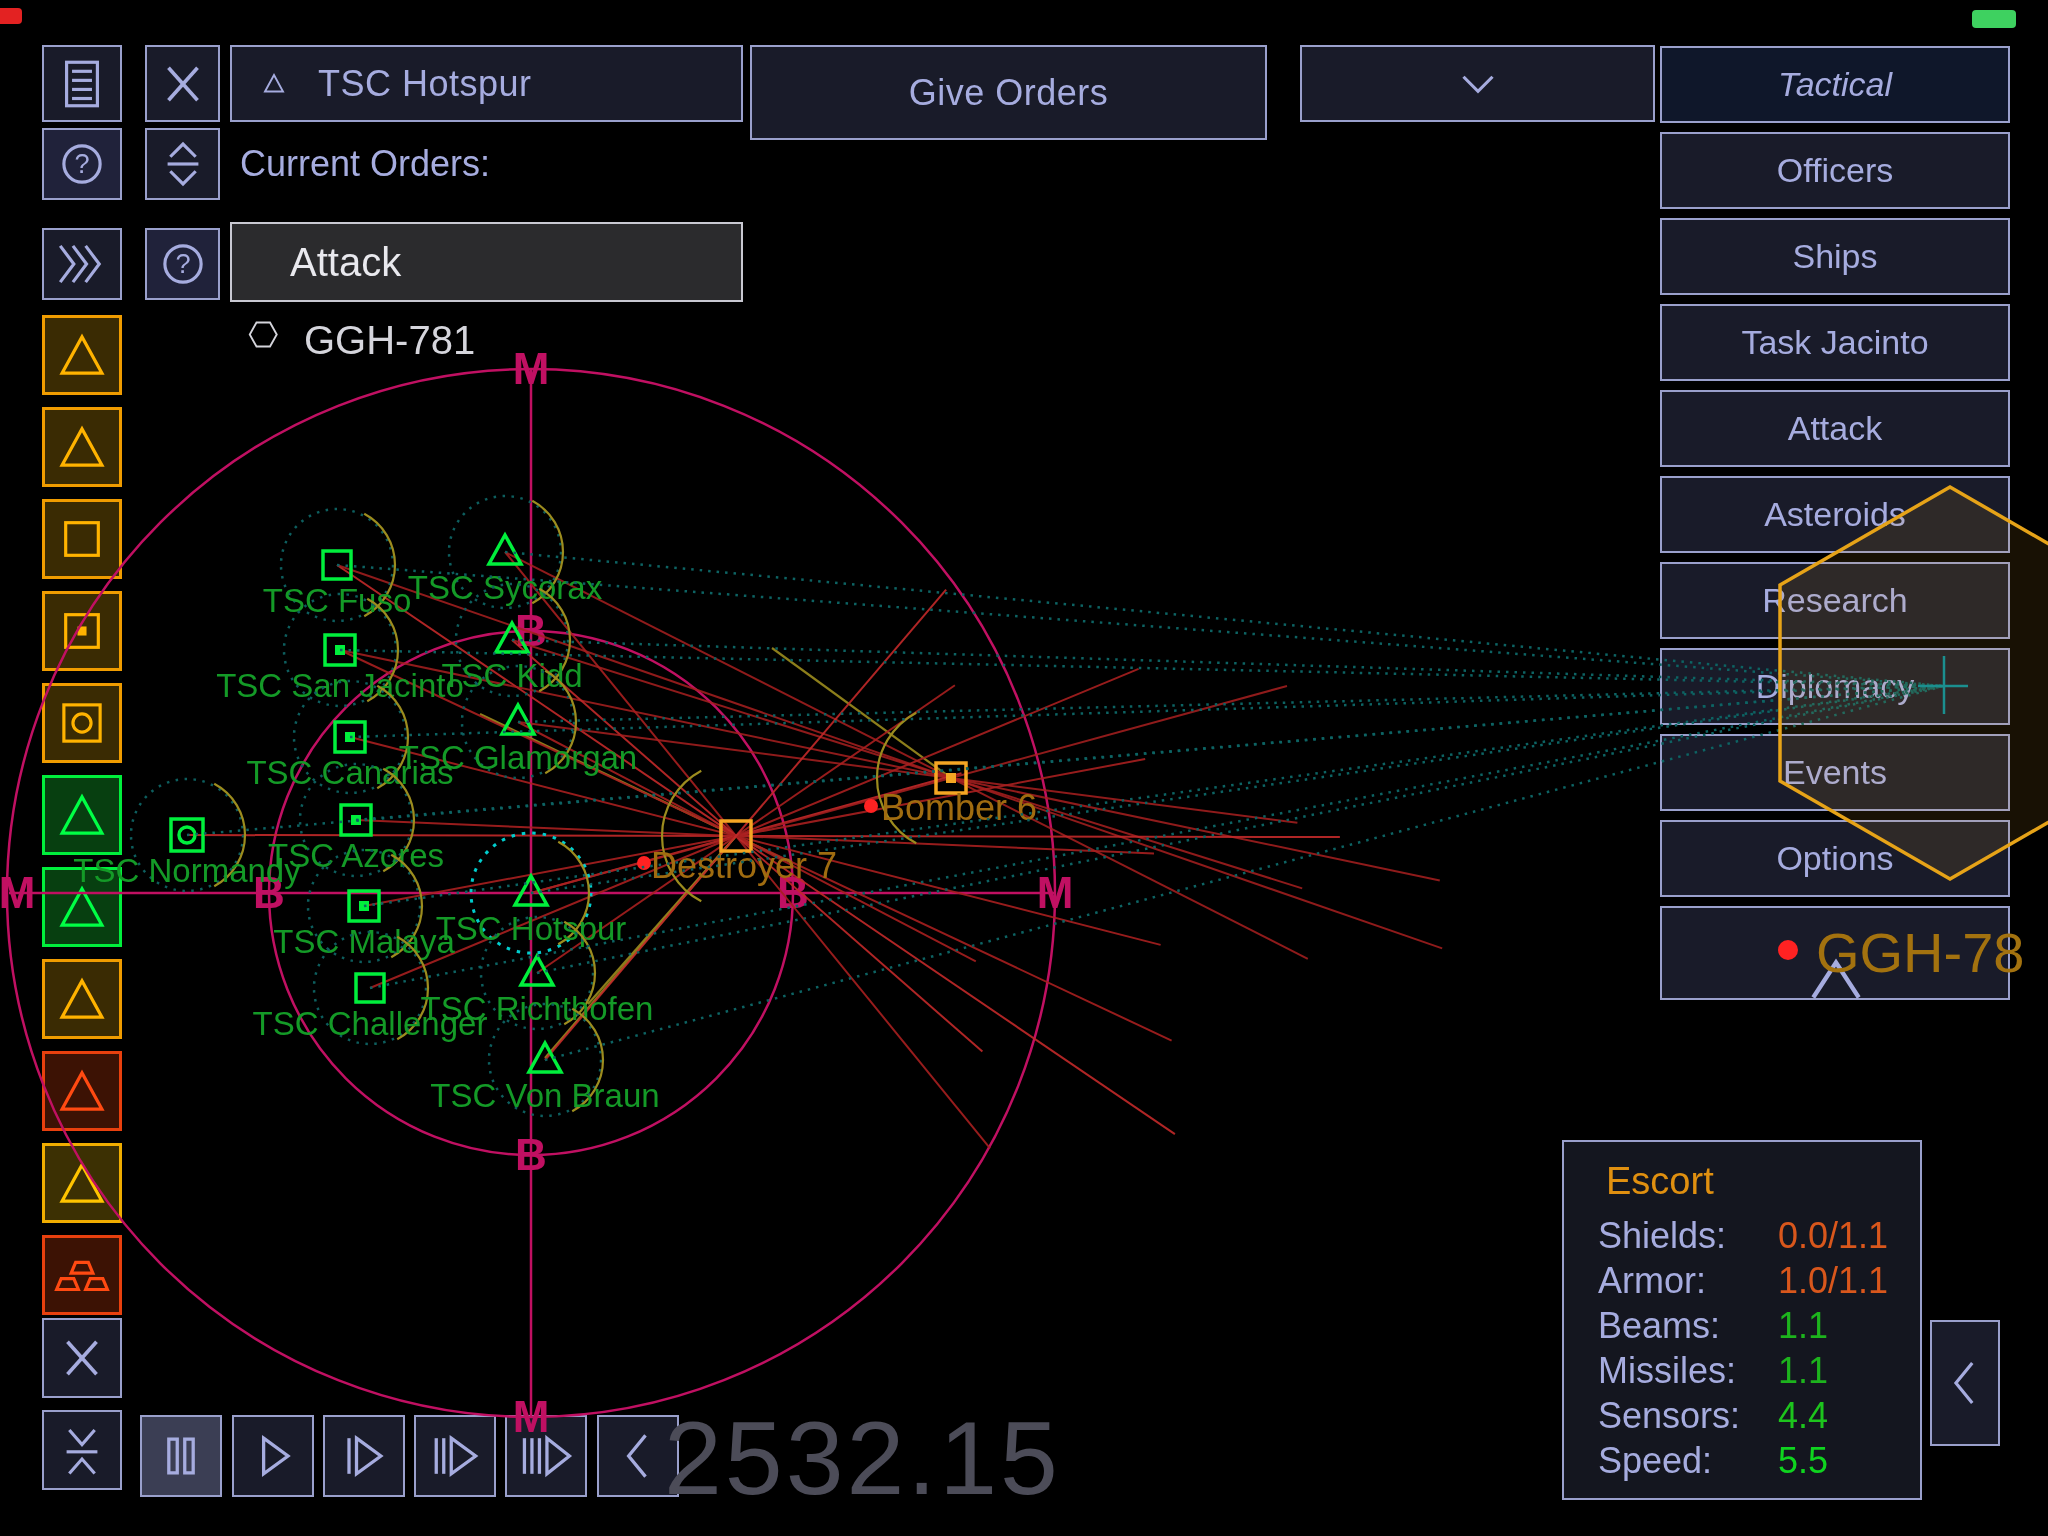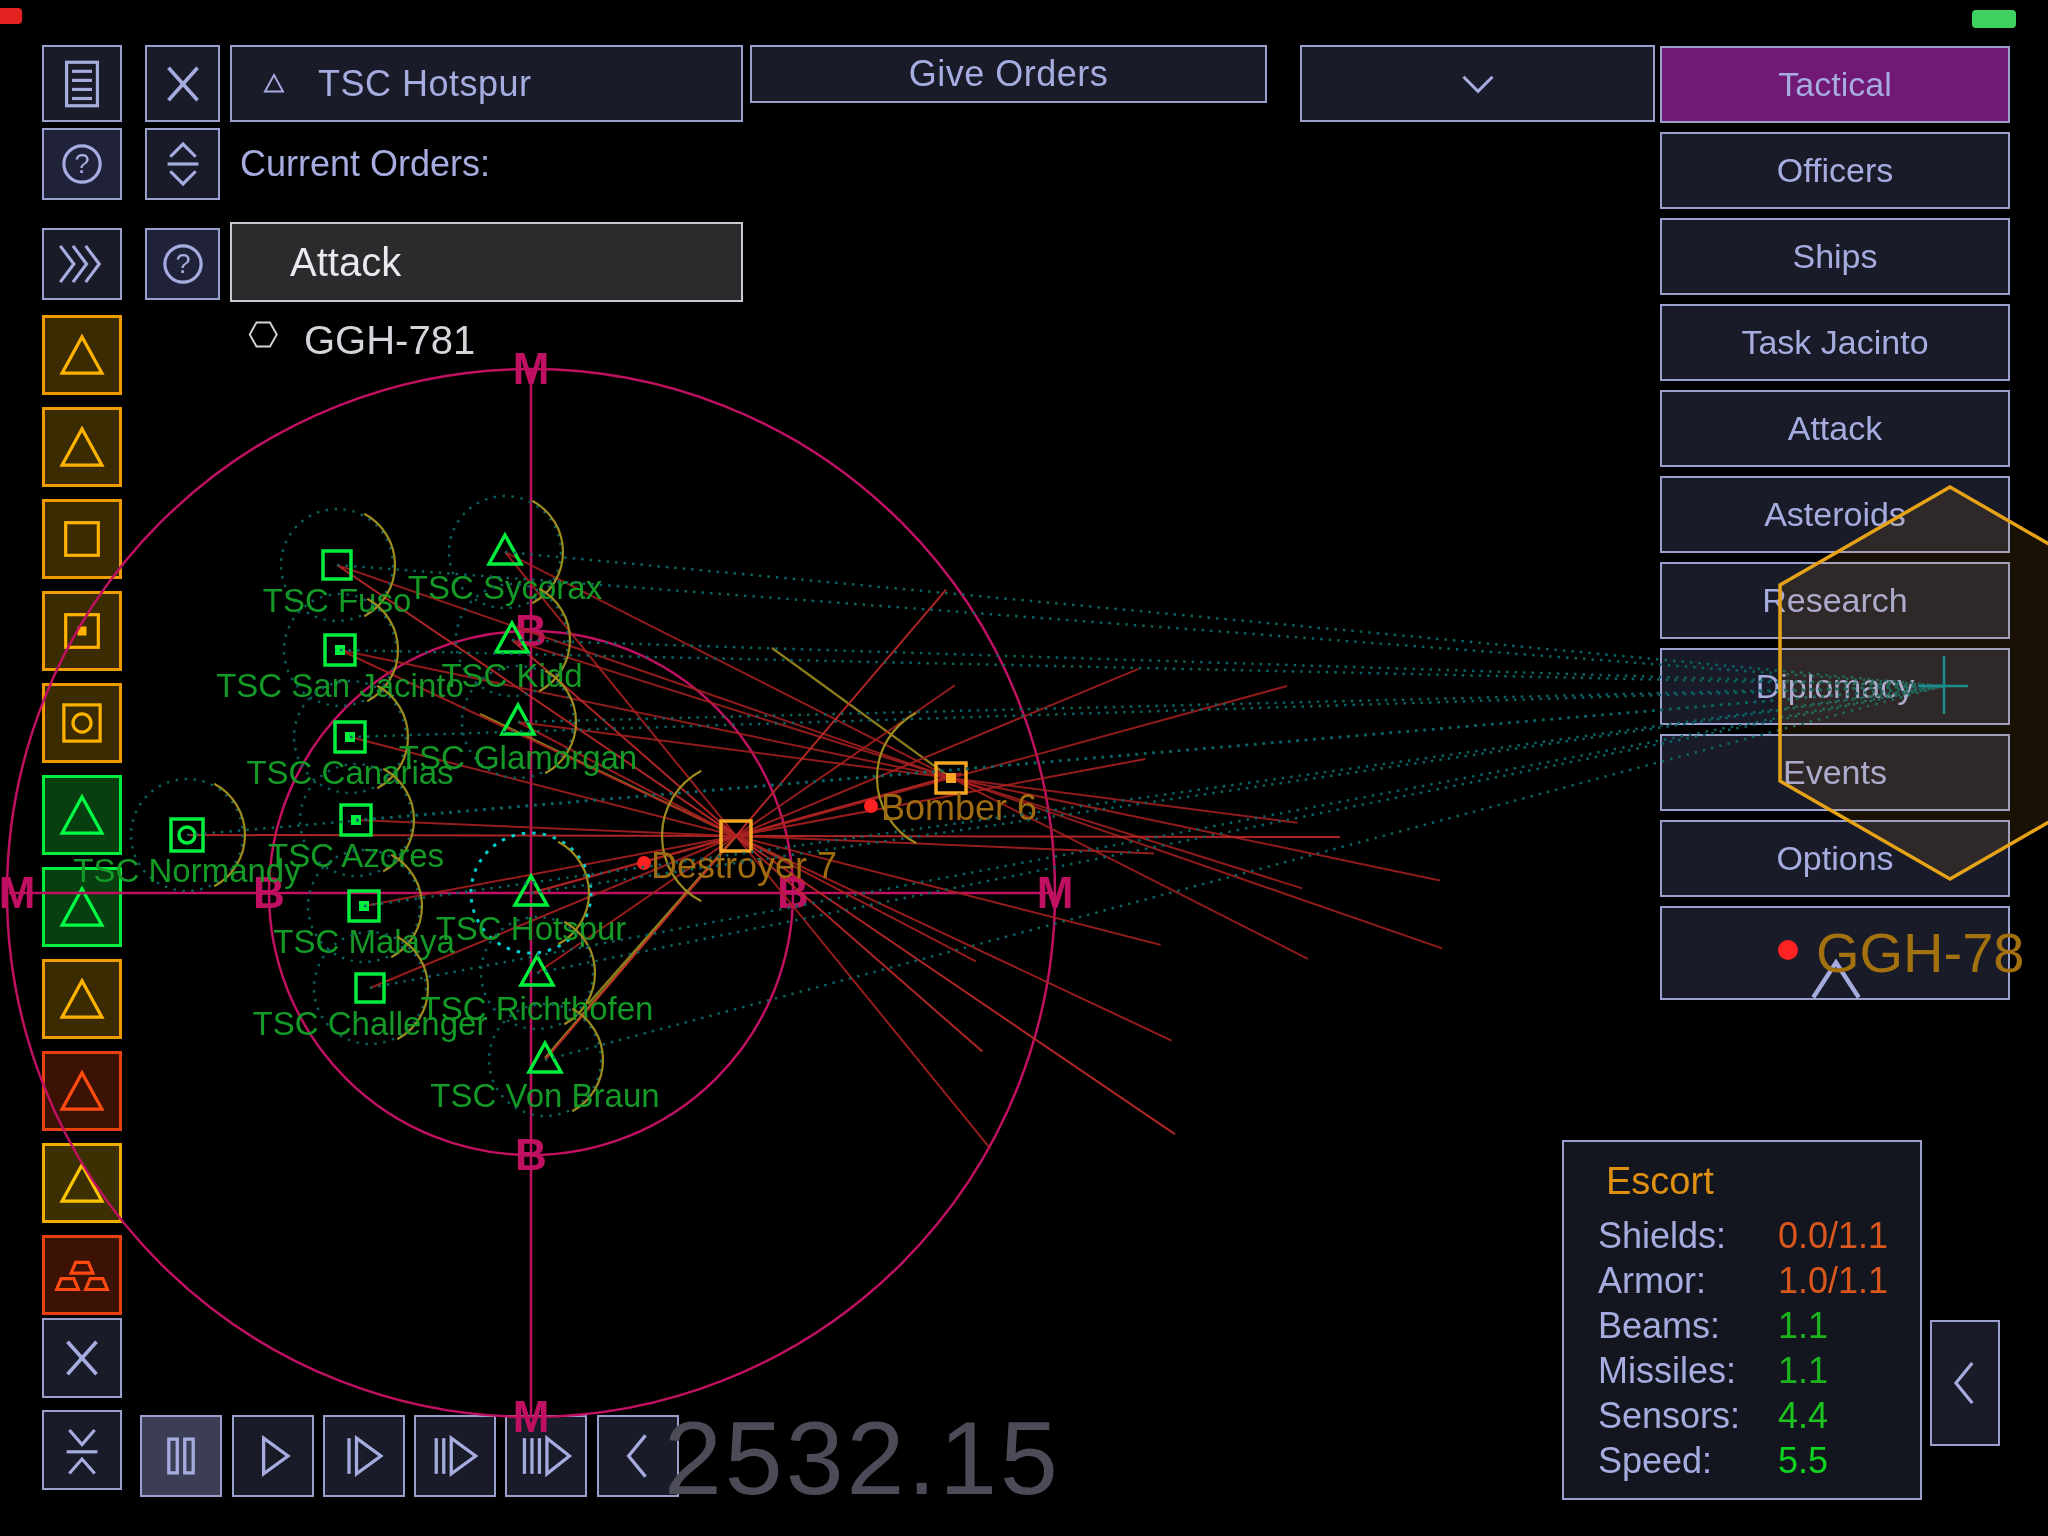--- a/index.html
+++ b/index.html
@@ -10,21 +10,21 @@
   #right-menu{z-index:2;}
   #overlay-layer{z-index:3;pointer-events:none;}
   .chrome{z-index:4;}
   .btn{position:absolute;box-sizing:border-box;background:#191b29;border:2px solid #9aa0cc;
        display:flex;align-items:center;justify-content:center;color:#a6acdf;cursor:pointer;}
   .btn.active{background:#3b3e54;}
   .txt{font-size:36px;letter-spacing:.5px;}
   .menu-item{position:absolute;left:1660px;width:350px;height:77px;box-sizing:border-box;
        background:#191b29;border:2px solid #9aa0cc;display:flex;align-items:center;
        justify-content:center;color:#a6acdf;font-size:34px;cursor:pointer;}
-  .menu-item.active{background:#701a75;}
+  .menu-item.active{background:#0f172a;font-style:italic;}
   .tool{position:absolute;left:42px;width:80px;height:80px;box-sizing:border-box;border:3px solid;
        display:flex;align-items:center;justify-content:center;cursor:pointer;}
   .c-orange{border-color:#f09c00;background:#3a2b03;}
   .c-green{border-color:#00ef3c;background:#073f10;}
   .c-red{border-color:#e8400e;background:#3c1204;}
   .c-yellow{border-color:#f0ad00;background:#3c3003;}
   .c-lav{border-color:#9aa0cc;background:#191b29;border-width:2px;}
   .pb{position:absolute;top:1415px;width:82px;height:82px;}
   #clock{position:absolute;left:664px;top:1398px;width:390px;height:120px;color:#4c4c58;
        font-size:104px;letter-spacing:3px;display:flex;align-items:center;}
@@ -240,21 +240,21 @@
       </span>
     </div>
   <div class="btn" style="left:230px;top:45px;width:513px;height:77px;justify-content:flex-start;padding-left:24px;">
     <span class="ic">
         <svg width="48" height="48" viewBox="0 0 64 64">
           <polygon fill="none" stroke="#a6acdf" stroke-width="2.5" points="12,42 24,20 36,42"></polygon>
         </svg>
       </span>
     <span id="hdr-title-text" class="txt">TSC Hotspur</span>
   </div>
-  <div class="btn txt" style="left:750px;top:45px;width:517px;height:58px;text-align:right;">Give Orders</div>
+  <div class="btn txt" style="left:750px;top:45px;width:517px;height:95px;text-align:right;">Give Orders</div>
   <div class="btn" style="left:1300px;top:45px;width:355px;height:77px;">
       <span class="ic">
         <svg width="58" height="58" viewBox="0 0 64 64">
           <polyline fill="none" stroke="#a6acdf" stroke-width="3.5" points="16,24 32,40 48,24"></polyline>
         </svg>
       </span>
     </div>
 
   <div class="btn" style="left:42px;top:128px;width:80px;height:72px;background:#20223a;">
       <span class="ic">

